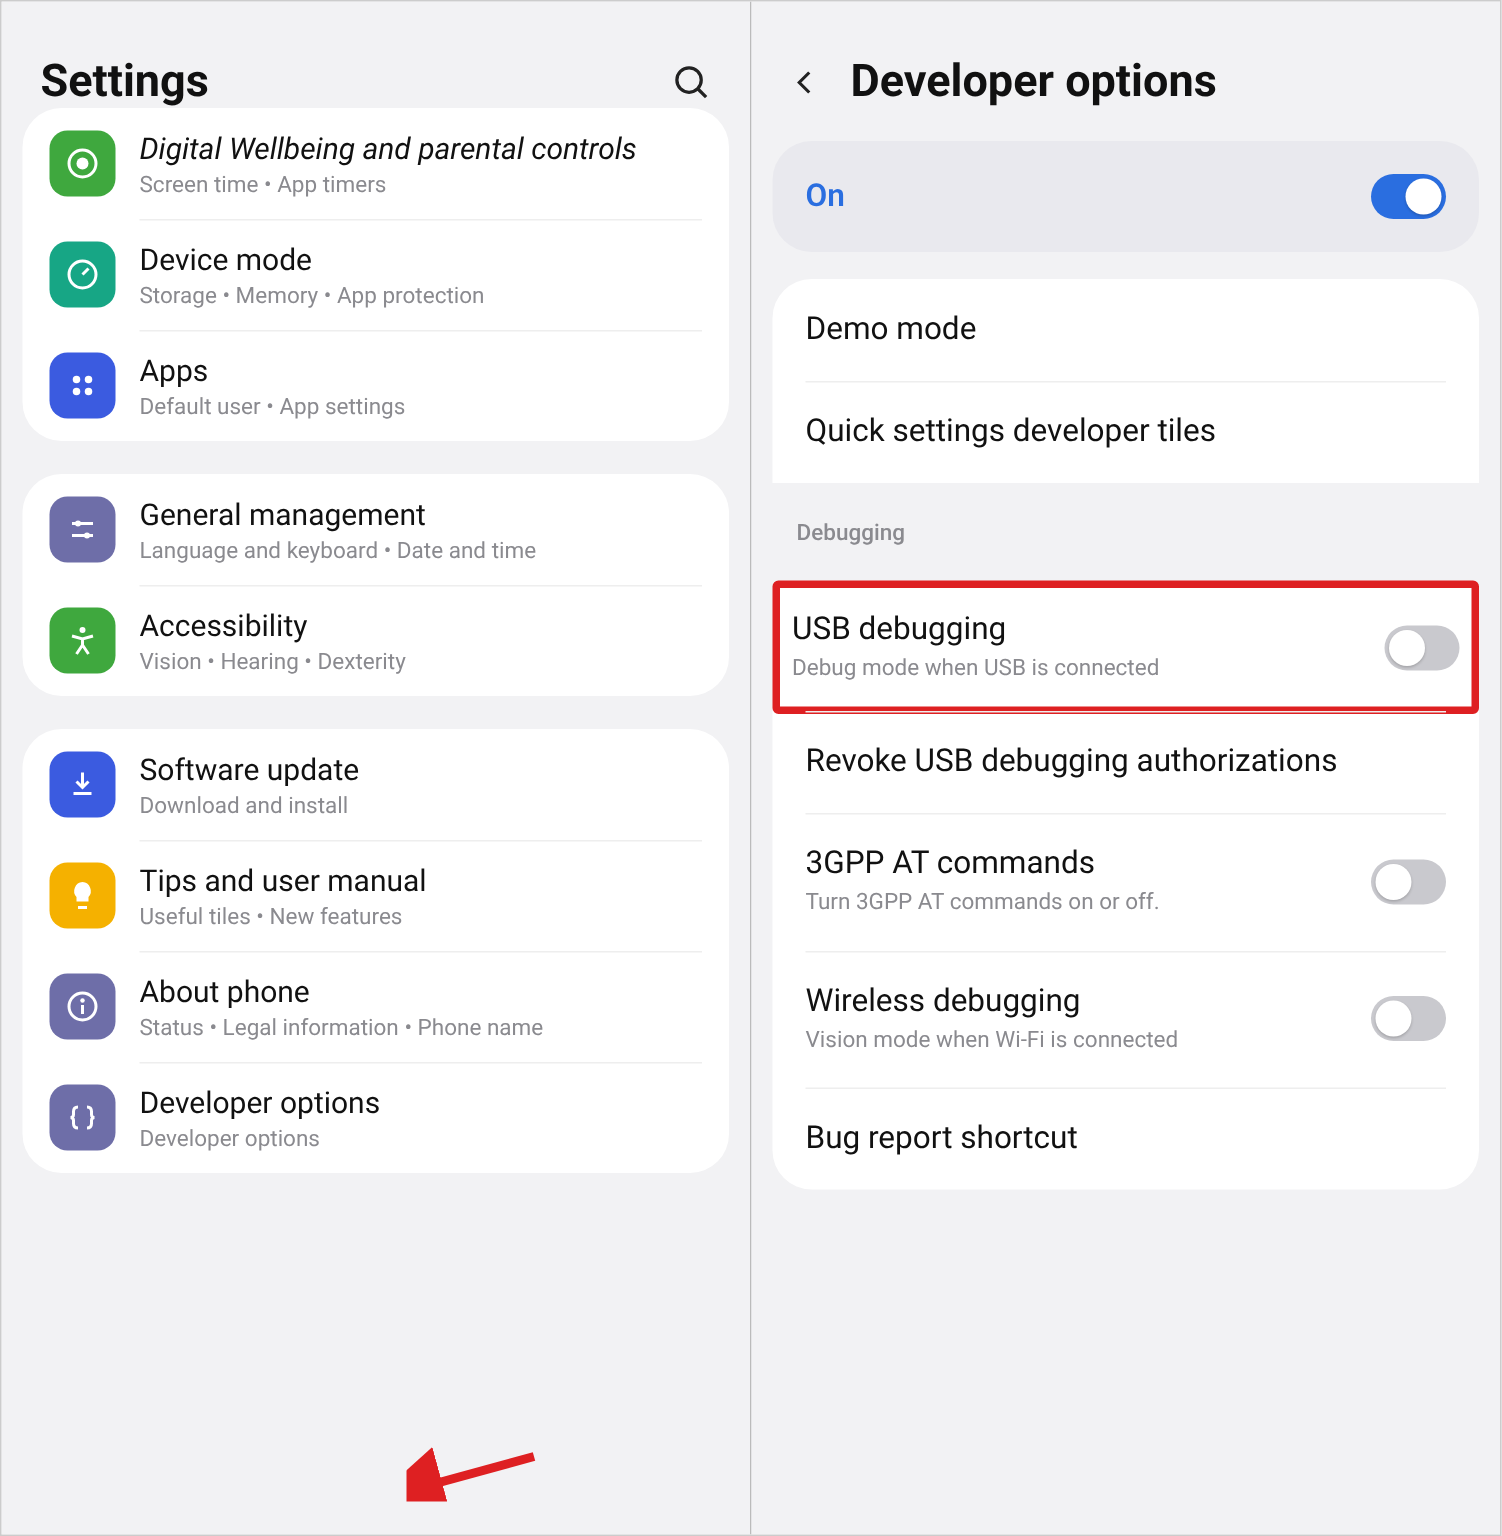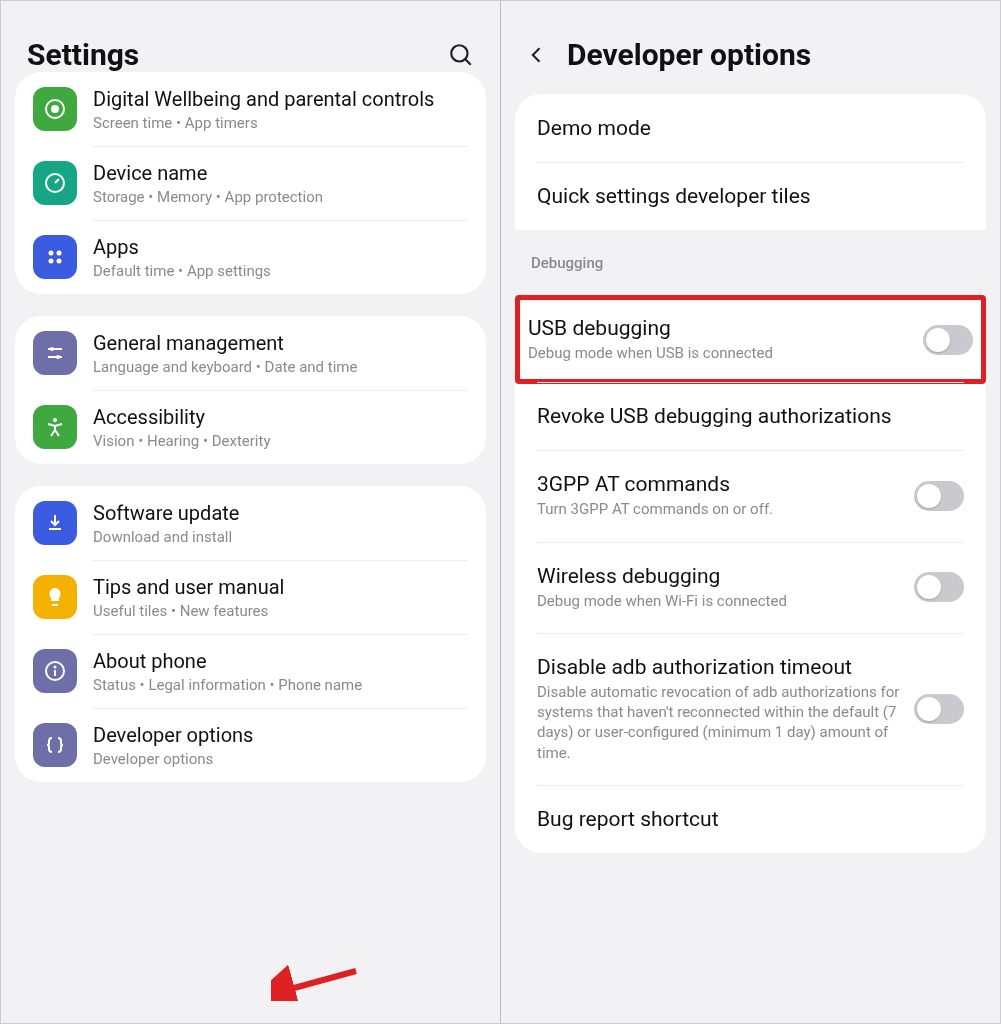--- a/index.html
+++ b/index.html
@@ -55,21 +55,21 @@
     border-radius: 12px;
     display: flex; align-items: center; justify-content: center;
     margin-right: 16px;
     flex-shrink: 0;
   }
   .ic-wrap svg { width: 24px; height: 24px; fill: #fff; }
   .row-txt { flex: 1; min-width: 0; }
   .row-title { font-size: 20px; color: #111; font-weight: 400; line-height: 1.3; }
   .row-sub { font-size: 15px; color: #8a8a8f; margin-top: 2px; }
   .cut-top { margin-top: -22px; }
-  .cut-top .row:first-child .row-title { white-space: nowrap; overflow: hidden; }
+  .cut-top .row:first-child .row-title { white-space: nowrap; overflow: hidden; font-style: italic; }
   .arrow {
     position: absolute;
     width: 90px; height: 40px;
     pointer-events: none;
   }
 
   
   .dev-on {
     background: #e9e9ee;
     border-radius: 26px;
@@ -154,36 +154,36 @@
           </div>
         </div>
         <div class="row">
           <div class="ic-wrap" style="background:#17a685">
             <svg viewBox="0 0 24 24">
               <circle cx="12" cy="12" r="9" fill="none" stroke="#fff" stroke-width="2"></circle>
               <path d="M12 12 L16 8" stroke="#fff" stroke-width="2"></path>
             </svg>
           </div>
           <div class="row-txt">
-            <div class="row-title">Device name</div>
+            <div class="row-title">Device mode</div>
             <div class="row-sub">Storage  •  Memory  •  App protection</div>
           </div>
         </div>
         <div class="row">
           <div class="ic-wrap" style="background:#3b5be0">
             <svg viewBox="0 0 24 24">
               <circle cx="8" cy="8" r="2.5" fill="#fff"></circle>
               <circle cx="16" cy="8" r="2.5" fill="#fff"></circle>
               <circle cx="8" cy="16" r="2.5" fill="#fff"></circle>
               <circle cx="16" cy="16" r="2.5" fill="#fff"></circle>
             </svg>
           </div>
           <div class="row-txt">
             <div class="row-title">Apps</div>
-            <div class="row-sub">Default time  •  App settings</div>
+            <div class="row-sub">Default user  •  App settings</div>
           </div>
         </div>
       </div>
       <div class="card">
         <div class="row">
           <div class="ic-wrap" style="background:#6e6ea8">
             <svg viewBox="0 0 24 24">
               <line x1="5" y1="8" x2="19" y2="8" stroke="#fff" stroke-width="2"></line>
               <circle cx="9" cy="8" r="2" fill="#fff"></circle>
               <line x1="5" y1="16" x2="19" y2="16" stroke="#fff" stroke-width="2"></line>
@@ -270,20 +270,24 @@
 </div>
 
 <div class="pane">
   <div class="hdr">
     <svg class="back-ic" viewBox="0 0 24 24">
         <polyline points="15,4 7,12 15,20"></polyline>
       </svg>
     <div class="hdr-title">Developer options</div>
   </div>
 
+  <div class="dev-on">
+    <div class="dev-on-label">On</div>
+    <div class="toggle on"></div>
+  </div>
 
   <div class="r-card before-hl" id="sec1">
       <div class="r-row">
         <div class="r-txt">
           <div class="r-title">Demo mode</div>
         </div>
       </div>
       <div class="r-row">
         <div class="r-txt">
           <div class="r-title">Quick settings developer tiles</div>
@@ -312,28 +316,21 @@
       <div class="r-row">
         <div class="r-txt">
           <div class="r-title">3GPP AT commands</div>
           <div class="r-sub">Turn 3GPP AT commands on or off.</div>
         </div>
         <div class="toggle off"></div>
       </div>
       <div class="r-row">
         <div class="r-txt">
           <div class="r-title">Wireless debugging</div>
-          <div class="r-sub">Debug mode when Wi-Fi is connected</div>
-        </div>
-        <div class="toggle off"></div>
-      </div>
-      <div class="r-row">
-        <div class="r-txt">
-          <div class="r-title">Disable adb authorization timeout</div>
-          <div class="r-sub">Disable automatic revocation of adb authorizations for systems that haven't reconnected within the default (7 days) or user-configured (minimum 1 day) amount of time.</div>
+          <div class="r-sub">Vision mode when Wi-Fi is connected</div>
         </div>
         <div class="toggle off"></div>
       </div>
       <div class="r-row">
         <div class="r-txt">
           <div class="r-title">Bug report shortcut</div>
         </div>
       </div>
     </div>
 </div>

